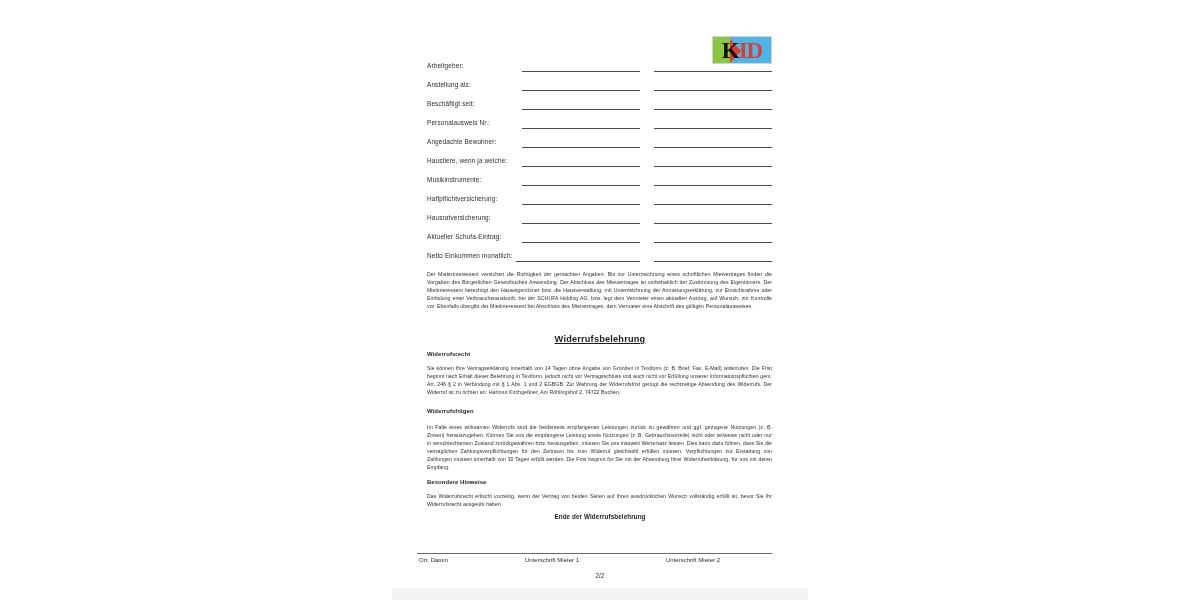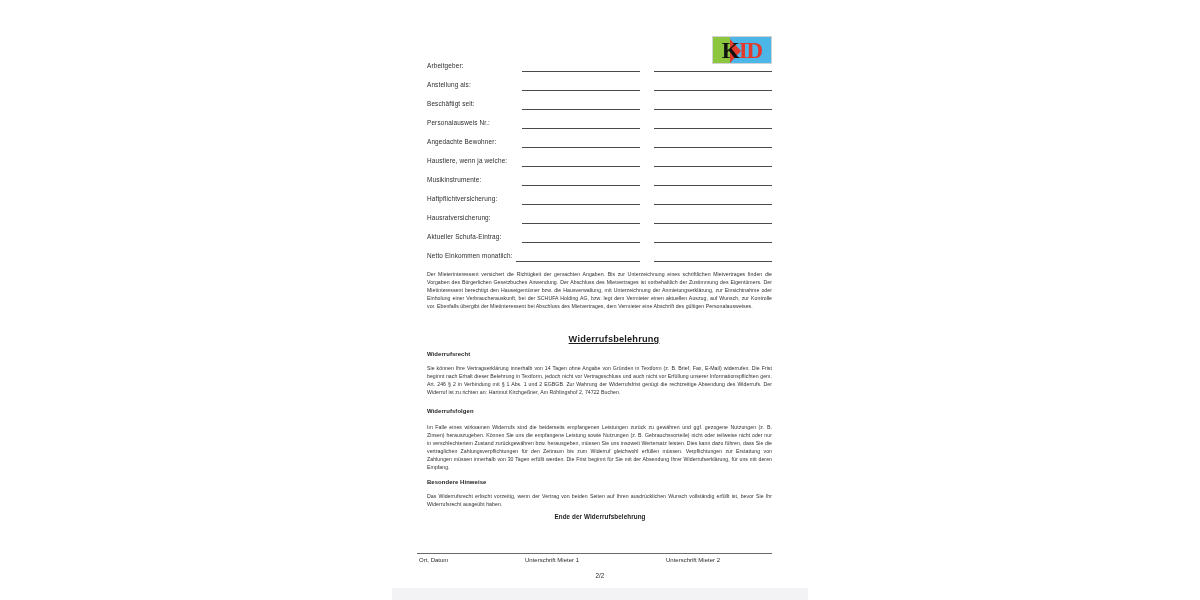--- a/index.html
+++ b/index.html
@@ -137,21 +137,21 @@
     left: 35px;
     width: 345px;
     font-size: 5.2px;
     line-height: 8.05px;
     color: #303030;
     text-align: justify;
     letter-spacing: 0.05px;
   }
   .doc-heading-center {
     position: absolute;
-    left: 14px;
+    left: 0;
     width: 100%;
     text-align: center;
     font-size: 9.2px;
     font-weight: bold;
     color: #1d1d1d;
     text-decoration: underline;
     letter-spacing: 0.2px;
   }
   .doc-subheading {
     position: absolute;

